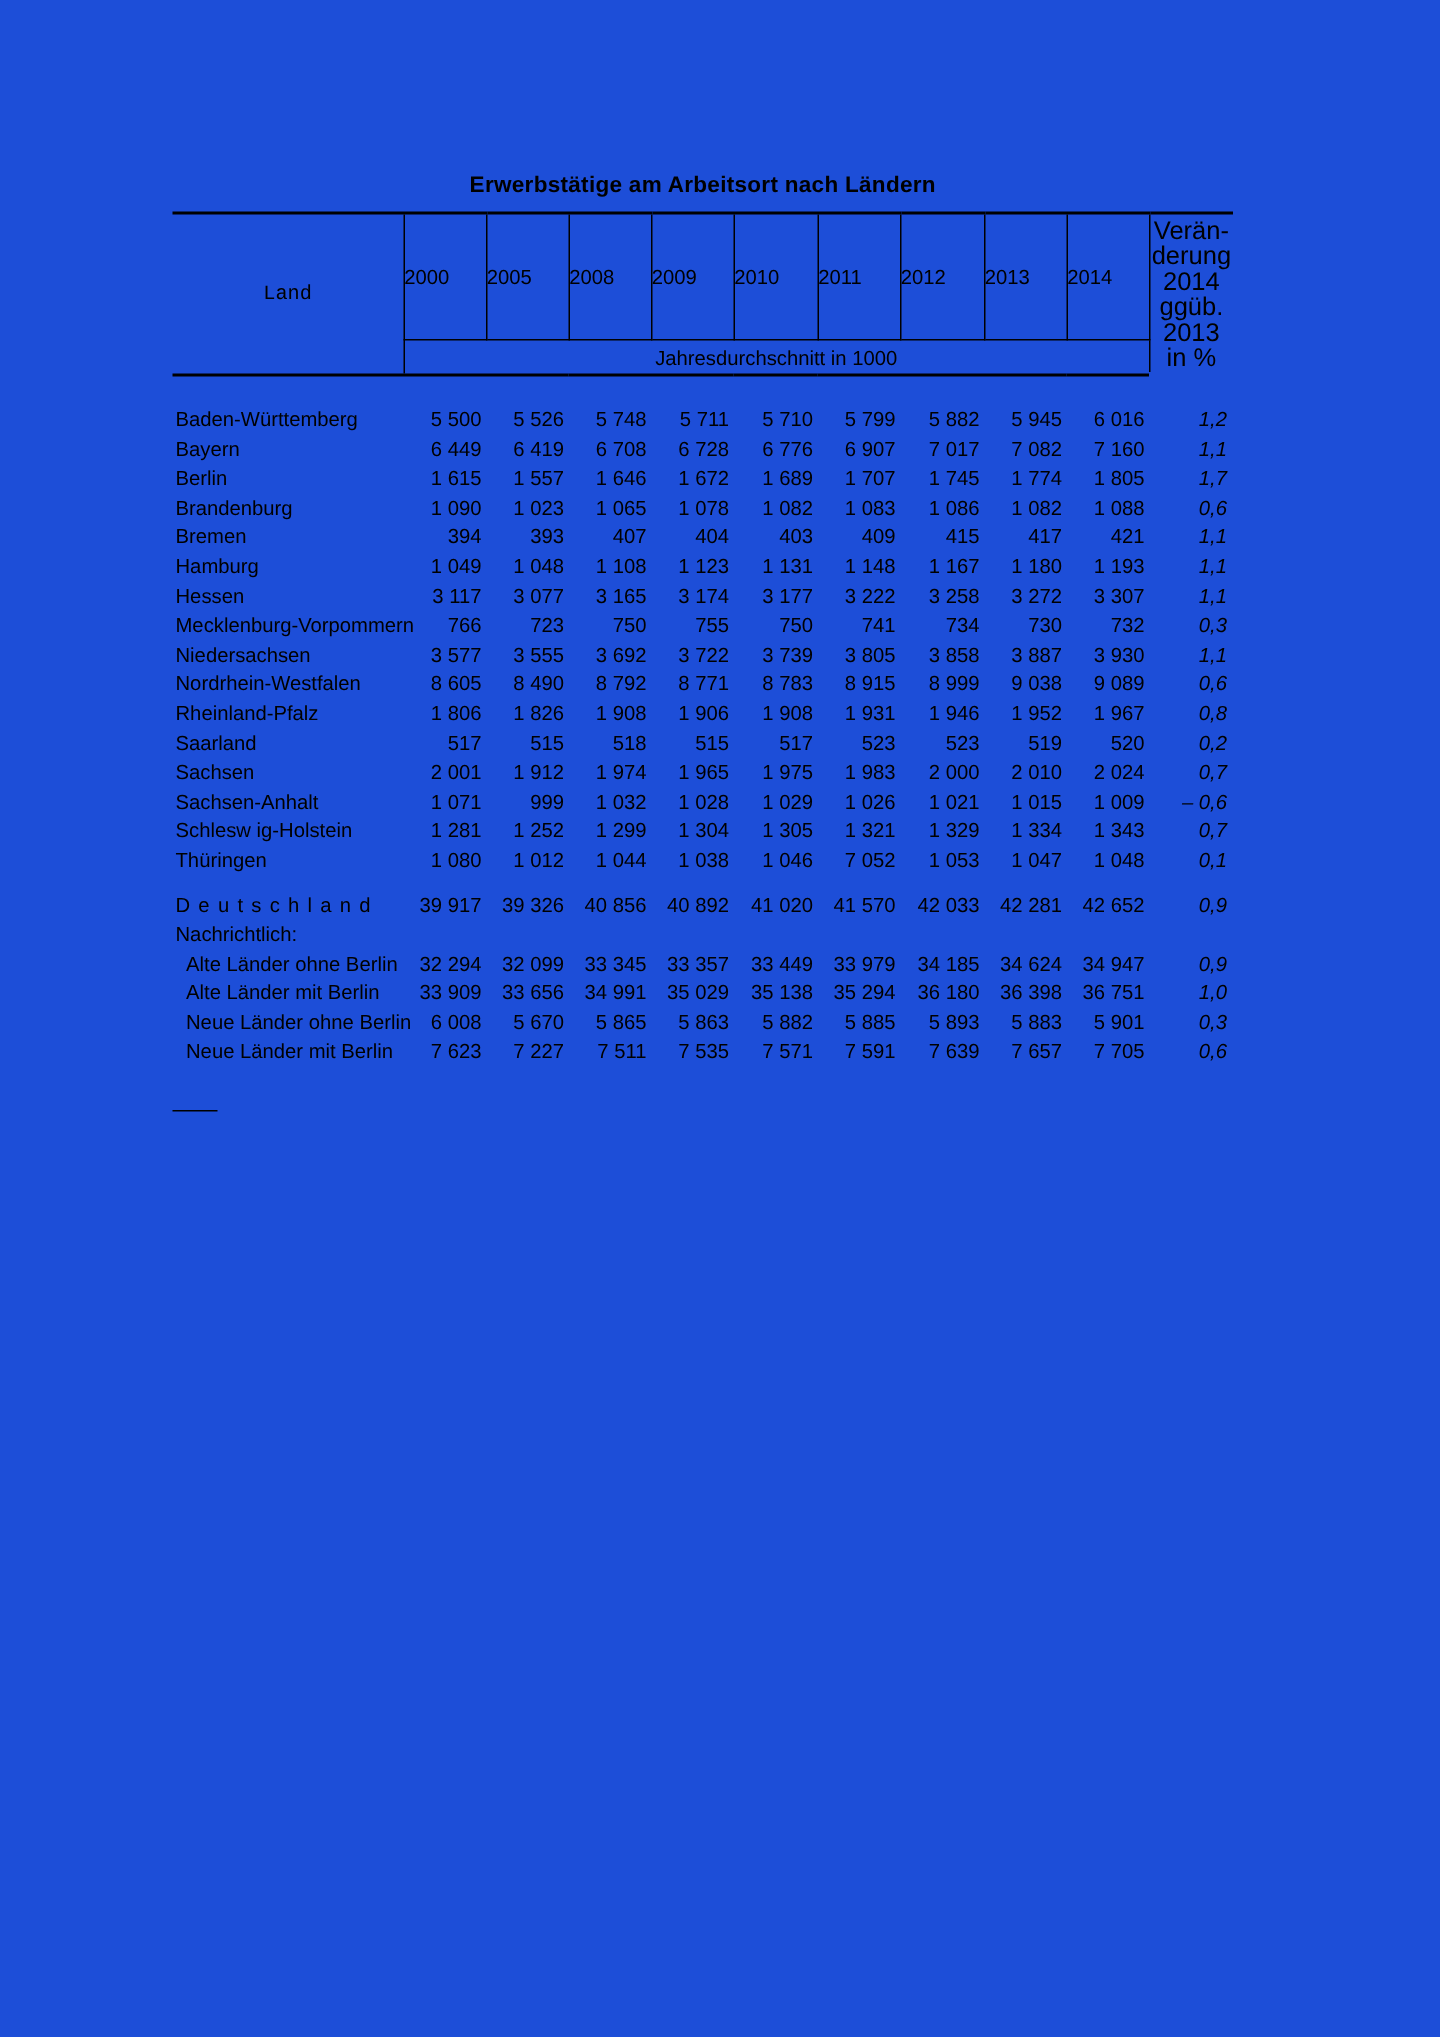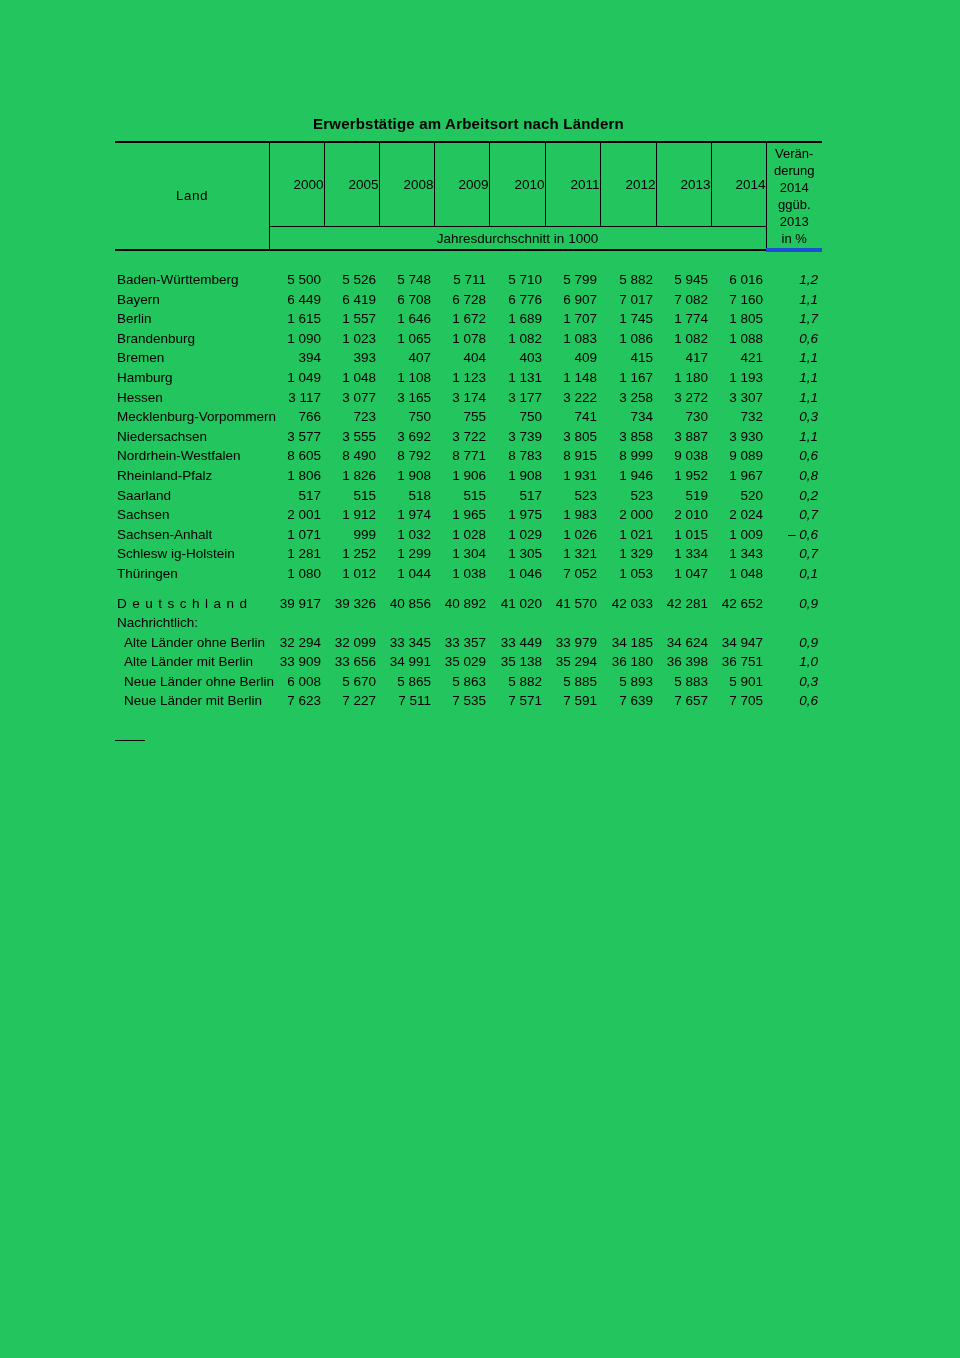--- a/index.html
+++ b/index.html
@@ -1,45 +1,45 @@
 <!DOCTYPE html>
 <html><head>
 <meta charset="utf-8">
 <style>
   html, body { margin:0; padding:0; }
   body {
     width:960px; height:1358px; background:#ffffff; color:#000000;
     font-family:"Liberation Sans", sans-serif; position:relative; overflow:hidden;
   }
-  .page { position:absolute; left:0; top:0; width:960px; height:1358px; background:#22c55e; }
+  .page { position:absolute; left:0; top:0; width:960px; height:1358px; background:#1d4ed8; }
 
   .title {
     position:absolute; left:115px; top:115px; width:707px; margin:0;
     text-align:center; font-size:15px; font-weight:bold; letter-spacing:0.2px;
     white-space:nowrap;
   }
 
   table.stat-table {
     position:absolute; left:115px; top:141px; width:707px;
     border-collapse:collapse; table-layout:fixed; font-size:13.5px;
   }
   .stat-table th { font-weight:normal; padding:0; }
   .stat-table td { padding:0; }
 
   thead th.land {
     border-top:2px solid #000; border-right:1px solid #000; border-bottom:2px solid #000;
     text-align:center; vertical-align:middle;font-family:Liberation Mono, monospace;
   }
   thead th.year {
     border-top:2px solid #000; border-left:1px solid #000; border-right:1px solid #000;
-    border-bottom:1px solid #000; height:83px; text-align:right; vertical-align:middle;
+    border-bottom:1px solid #000; height:83px; text-align:left; vertical-align:middle;
   }
   thead th.change-h {
     border-top:2px solid #000; border-left:1px solid #000; border-bottom:4px solid #1d4ed8;
-    text-align:center; vertical-align:middle; line-height:17px; font-size:13px;
+    text-align:center; vertical-align:middle; line-height:17px; font-size:17px;
   }
   thead th.sub {
     border-left:1px solid #000; border-right:1px solid #000; border-bottom:2px solid #000;
     height:22px; text-align:center; vertical-align:middle;margin-left:22px;
   }
 
   tbody td { height:19.6px; line-height:19.6px; white-space:nowrap; }
   tbody td.lbl   { text-align:left; padding-left:2px; }
   tbody td.lbl.indent { padding-left:9px; }
   tbody td.lbl.spaced { letter-spacing:5.5px; }

